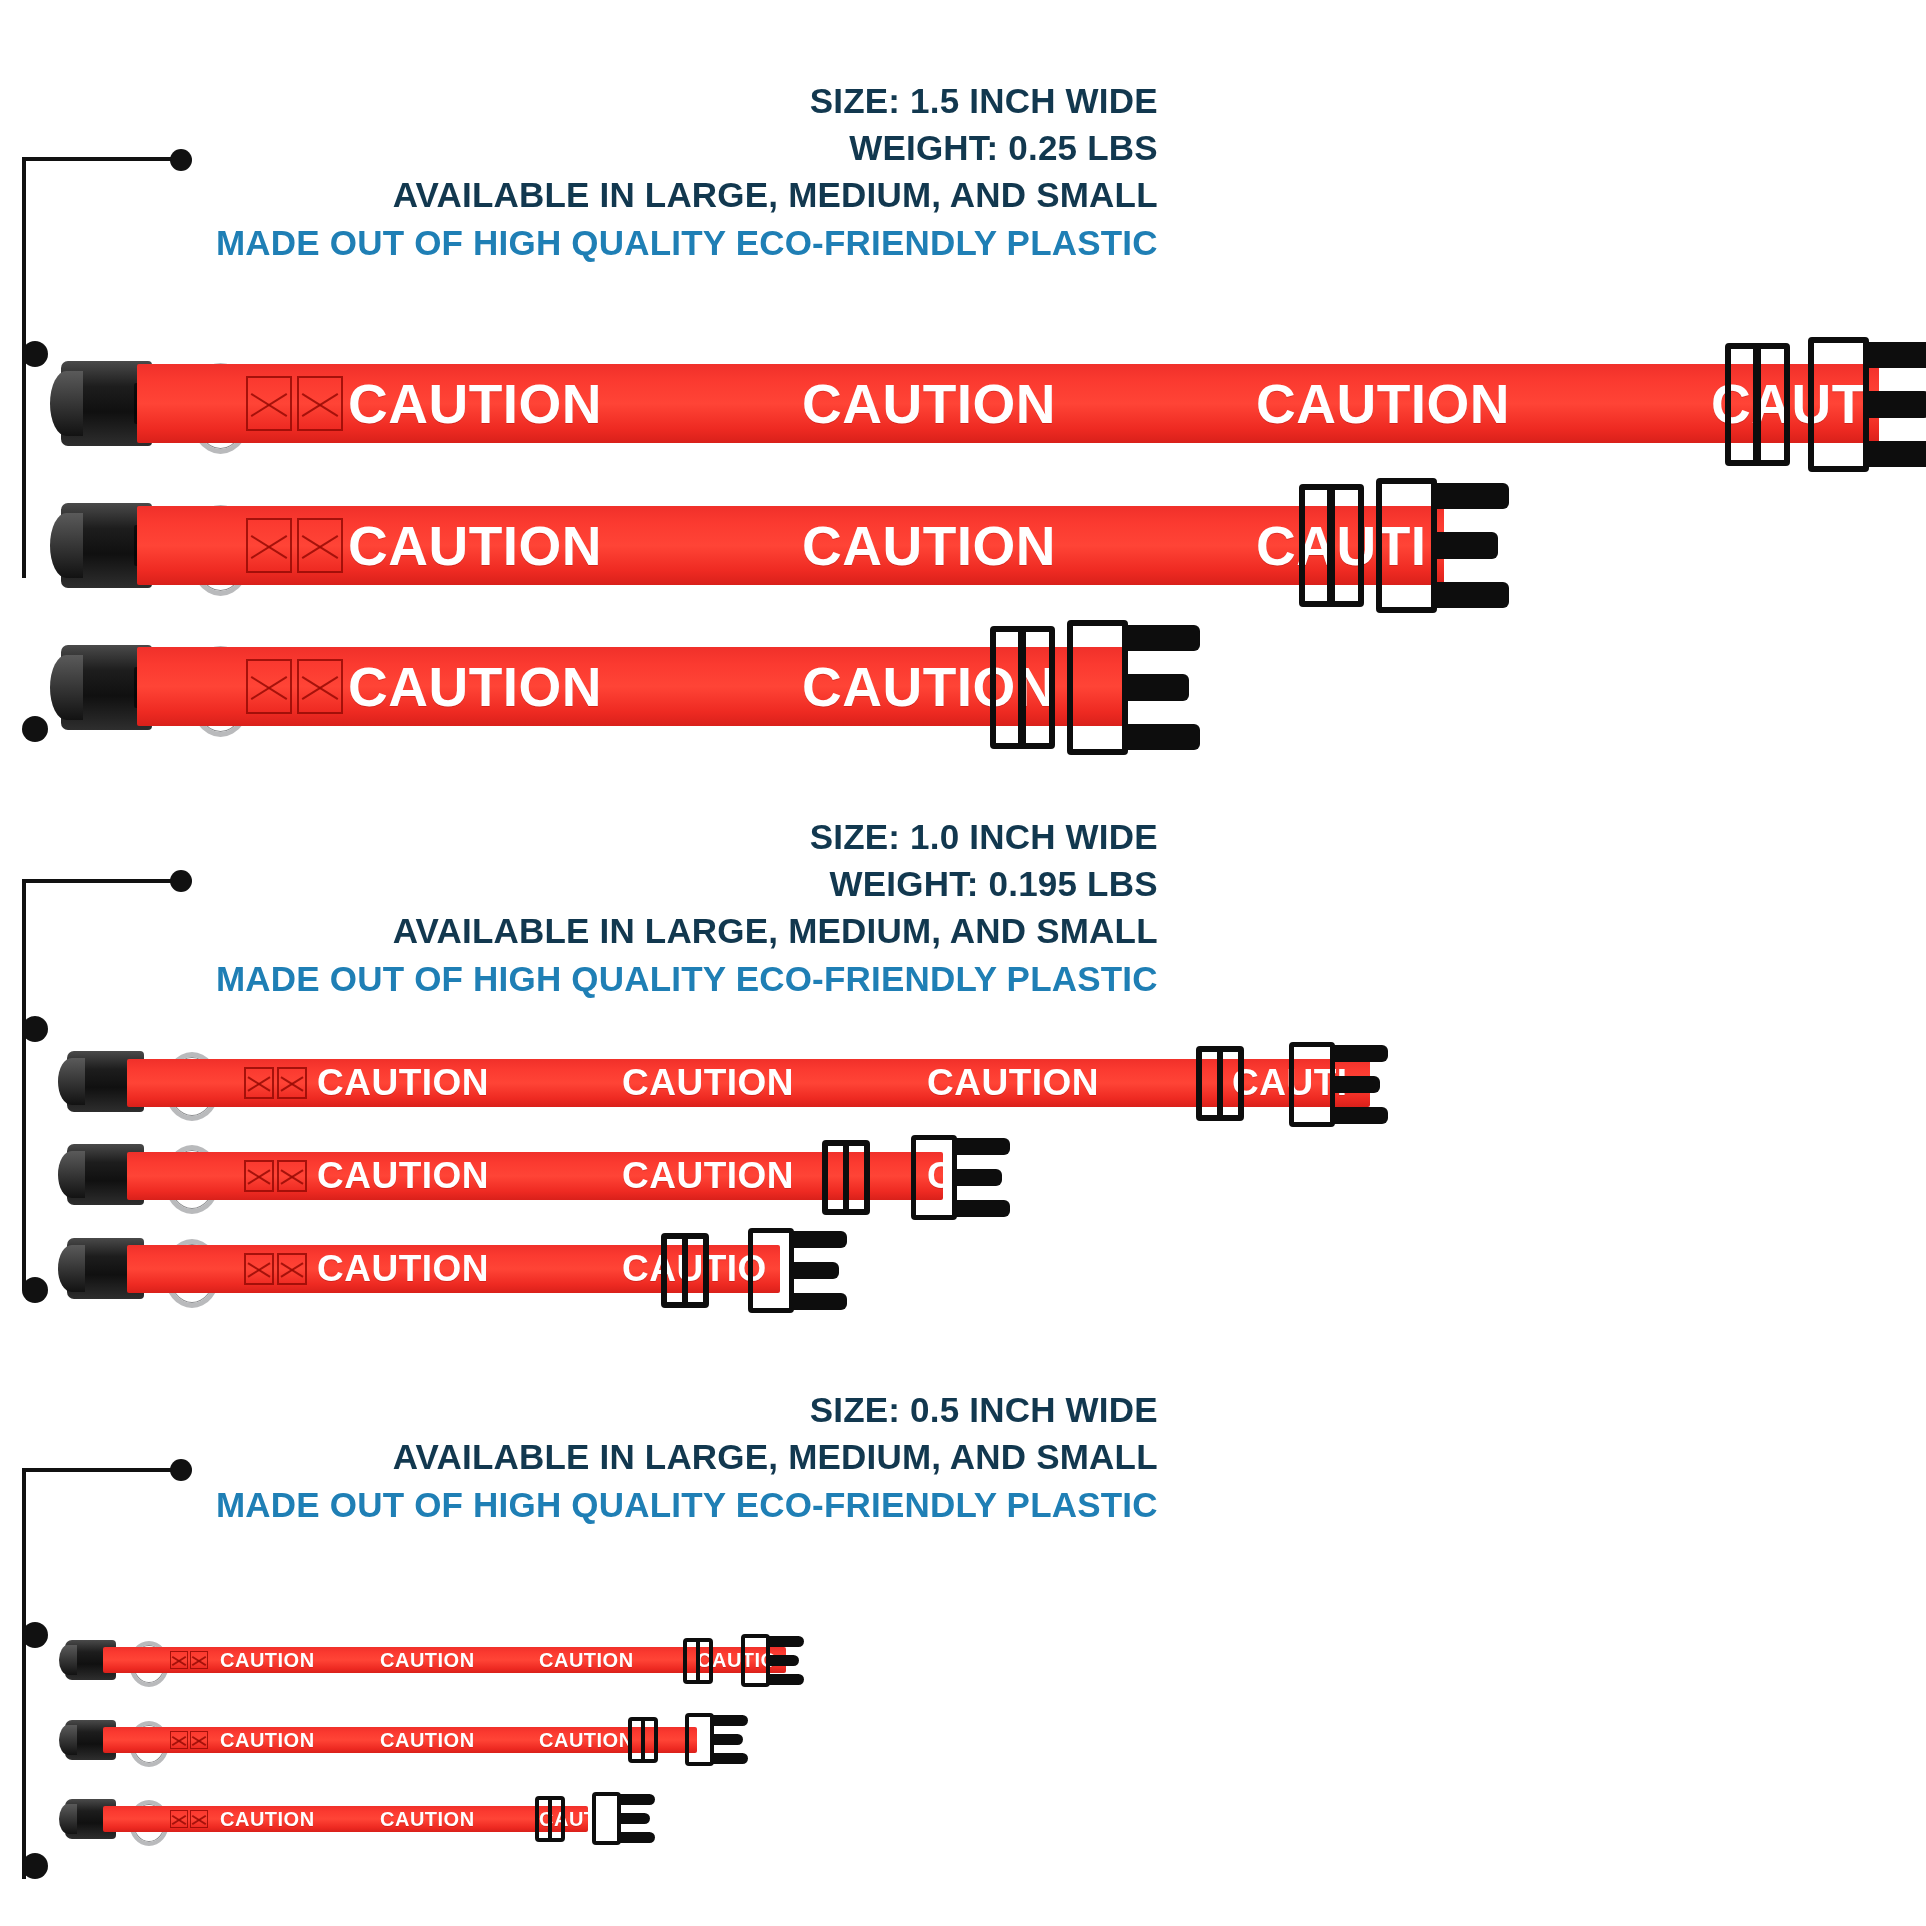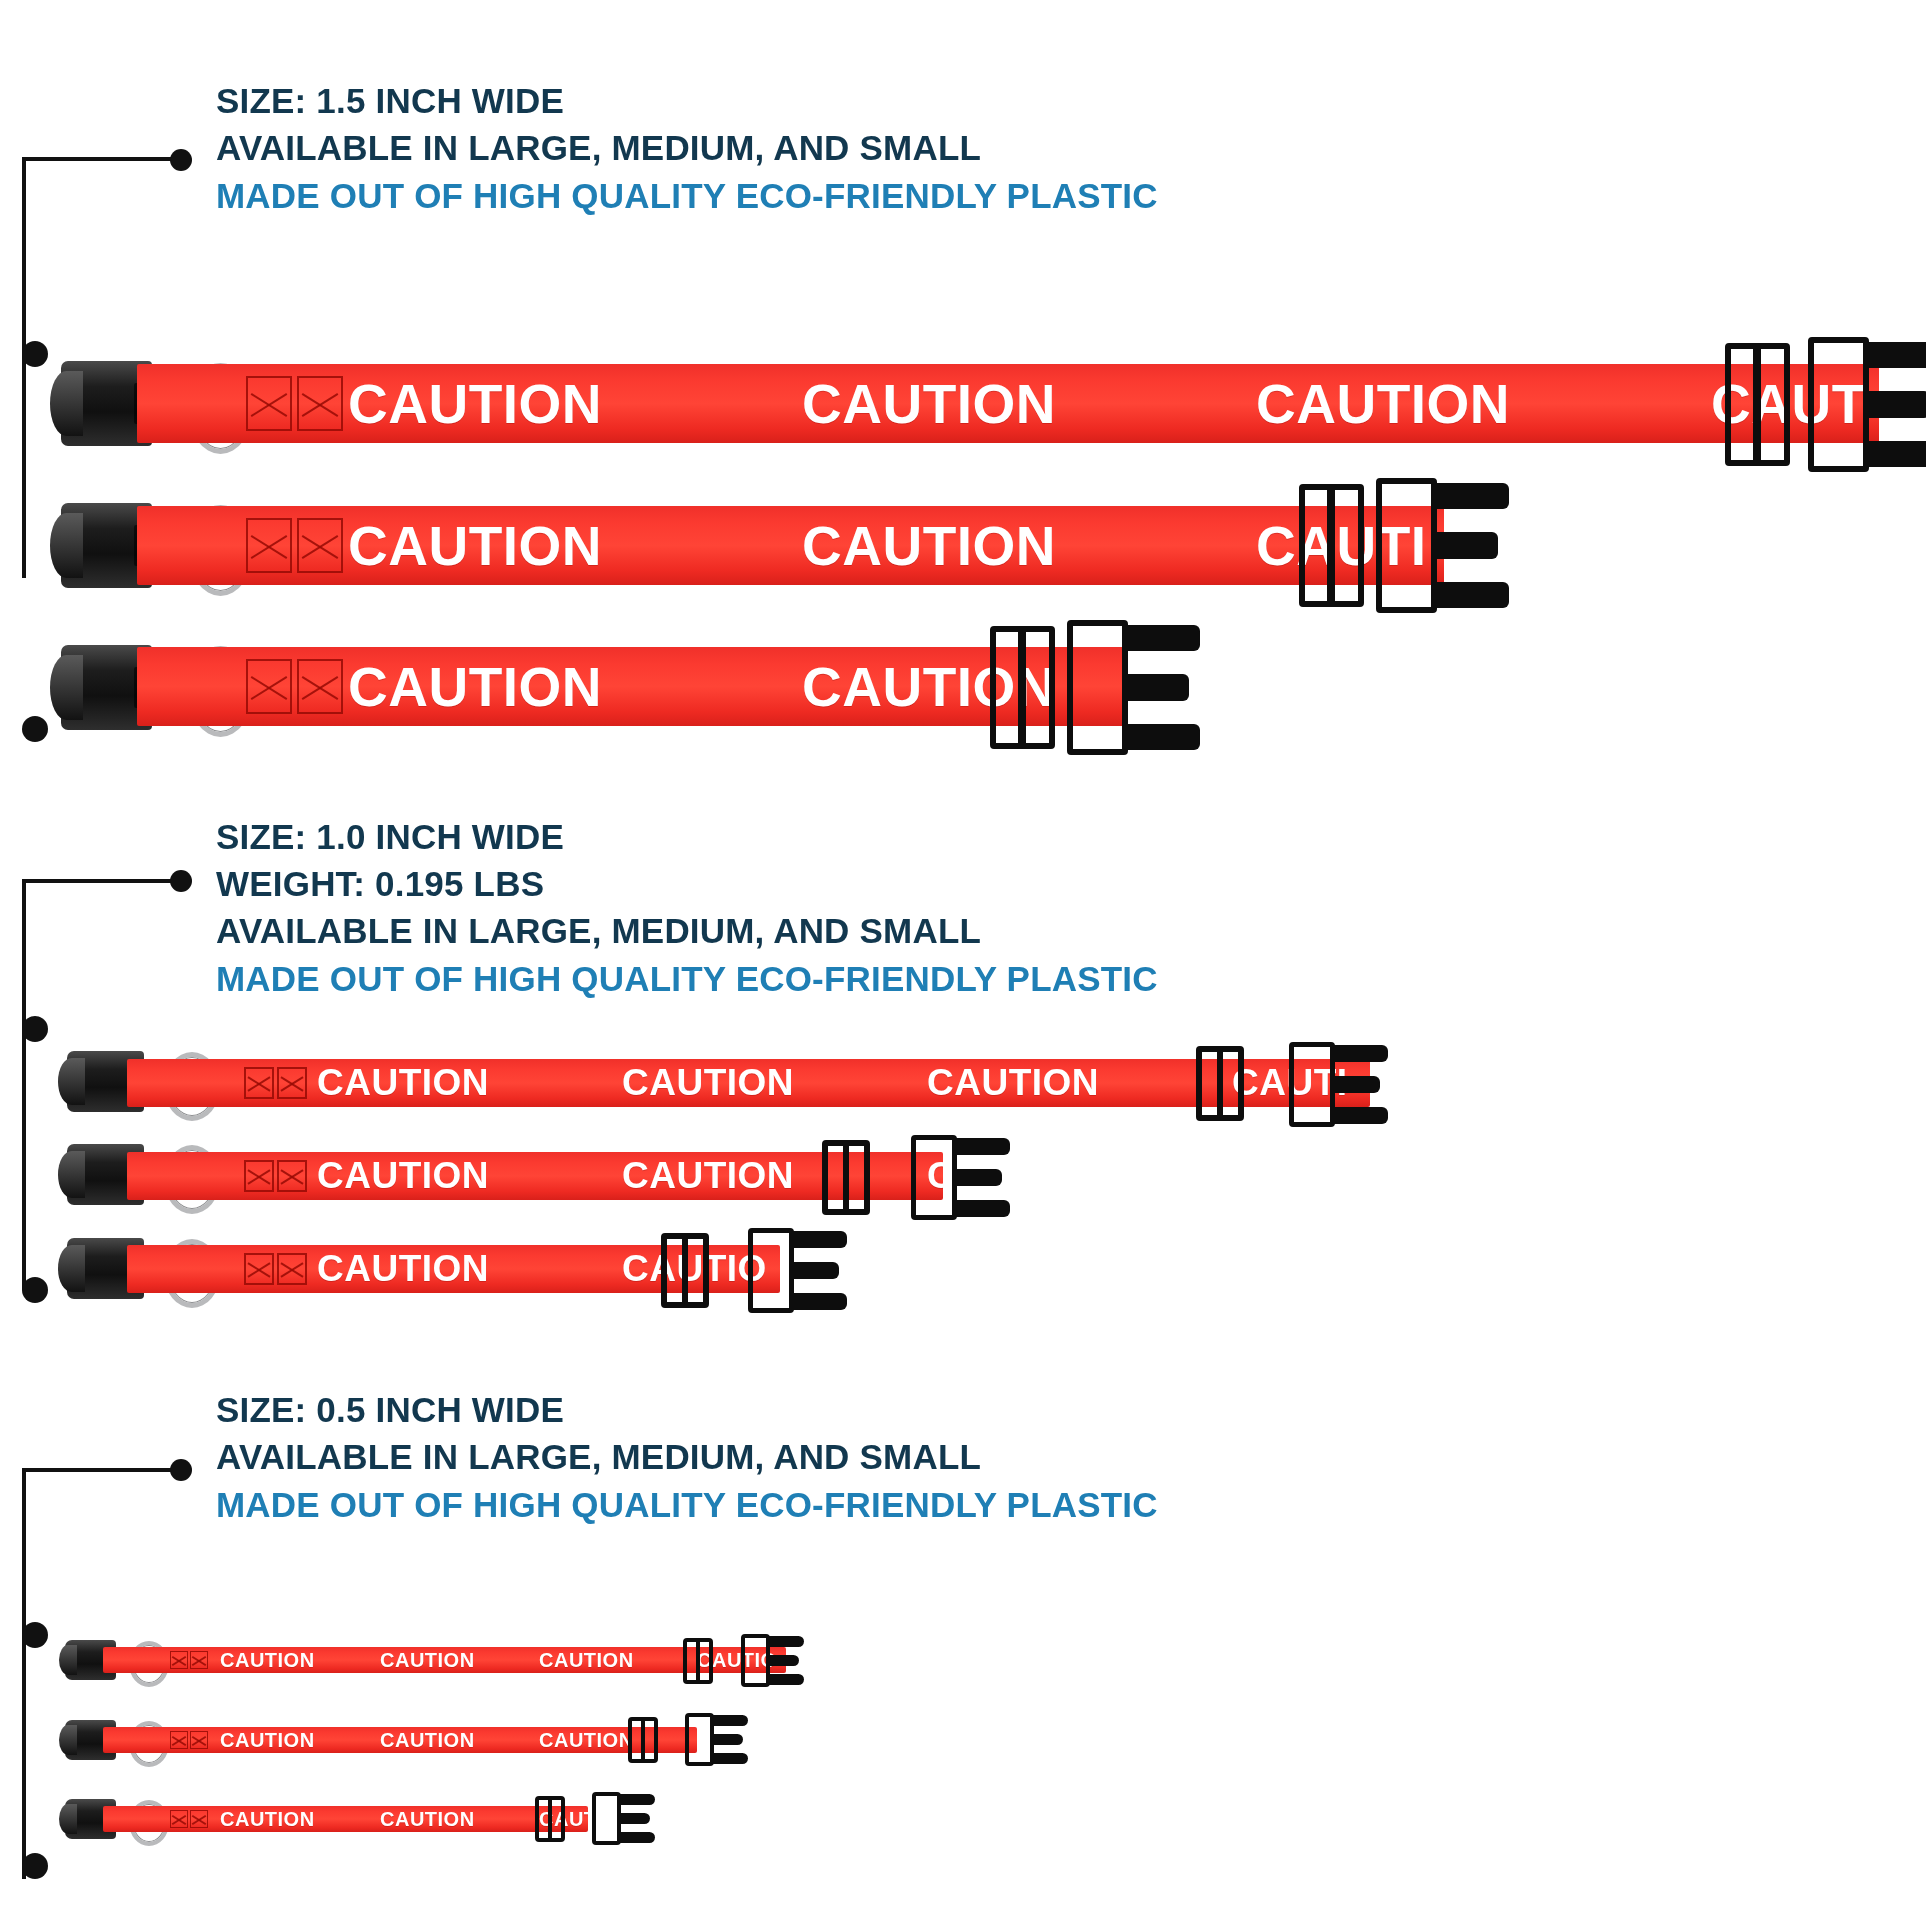--- a/index.html
+++ b/index.html
@@ -27,20 +27,21 @@
     position: absolute;
     left: 216px;
   }
   .spec-line {
     font-weight: bold;
     letter-spacing: 0.2px;
     white-space: nowrap;
   }
   .spec-line.dark {
     color: #12384f;
+    text-align: right;
   }
   .spec-line.blue {
     color: #1f7fb5;
   }
 
   
   .bracket {
     position: absolute;
     border-left: 4px solid #111;
     border-top: 4px solid #111;
@@ -174,20 +175,21 @@
     border-radius: 0 6px 6px 0;
   }
 </style>
 </head>
 <body>
 
 <div class="group">
 
   <div class="spec-block" style="top:77px;">
     <div class="spec-line dark" style="font-size:35px;line-height:47px;">SIZE: 1.5 INCH WIDE</div>
+    <div class="spec-line dark" style="font-size:35px;line-height:47px;">WEIGHT: 0.25 LBS</div>
     <div class="spec-line dark" style="font-size:35px;line-height:47px;">AVAILABLE IN LARGE, MEDIUM, AND SMALL</div>
     <div class="spec-line blue" style="font-size:35px;line-height:49px;">MADE OUT OF HIGH QUALITY ECO-FRIENDLY PLASTIC</div>
   </div>
 
   <div class="lead" style="left:22px;top:157px;width:158px;"></div>
   <div class="dot" style="left:170px;top:149px;width:22px;height:22px;"></div>
 
   <div class="bracket" style="left:22px;top:157px;width:26px;height:421px;border-top:none;border-bottom:none;"></div>
   <div class="dot" style="left:22px;top:341px;width:26px;height:26px;"></div>
   <div class="dot" style="left:22px;top:716px;width:26px;height:26px;"></div>

